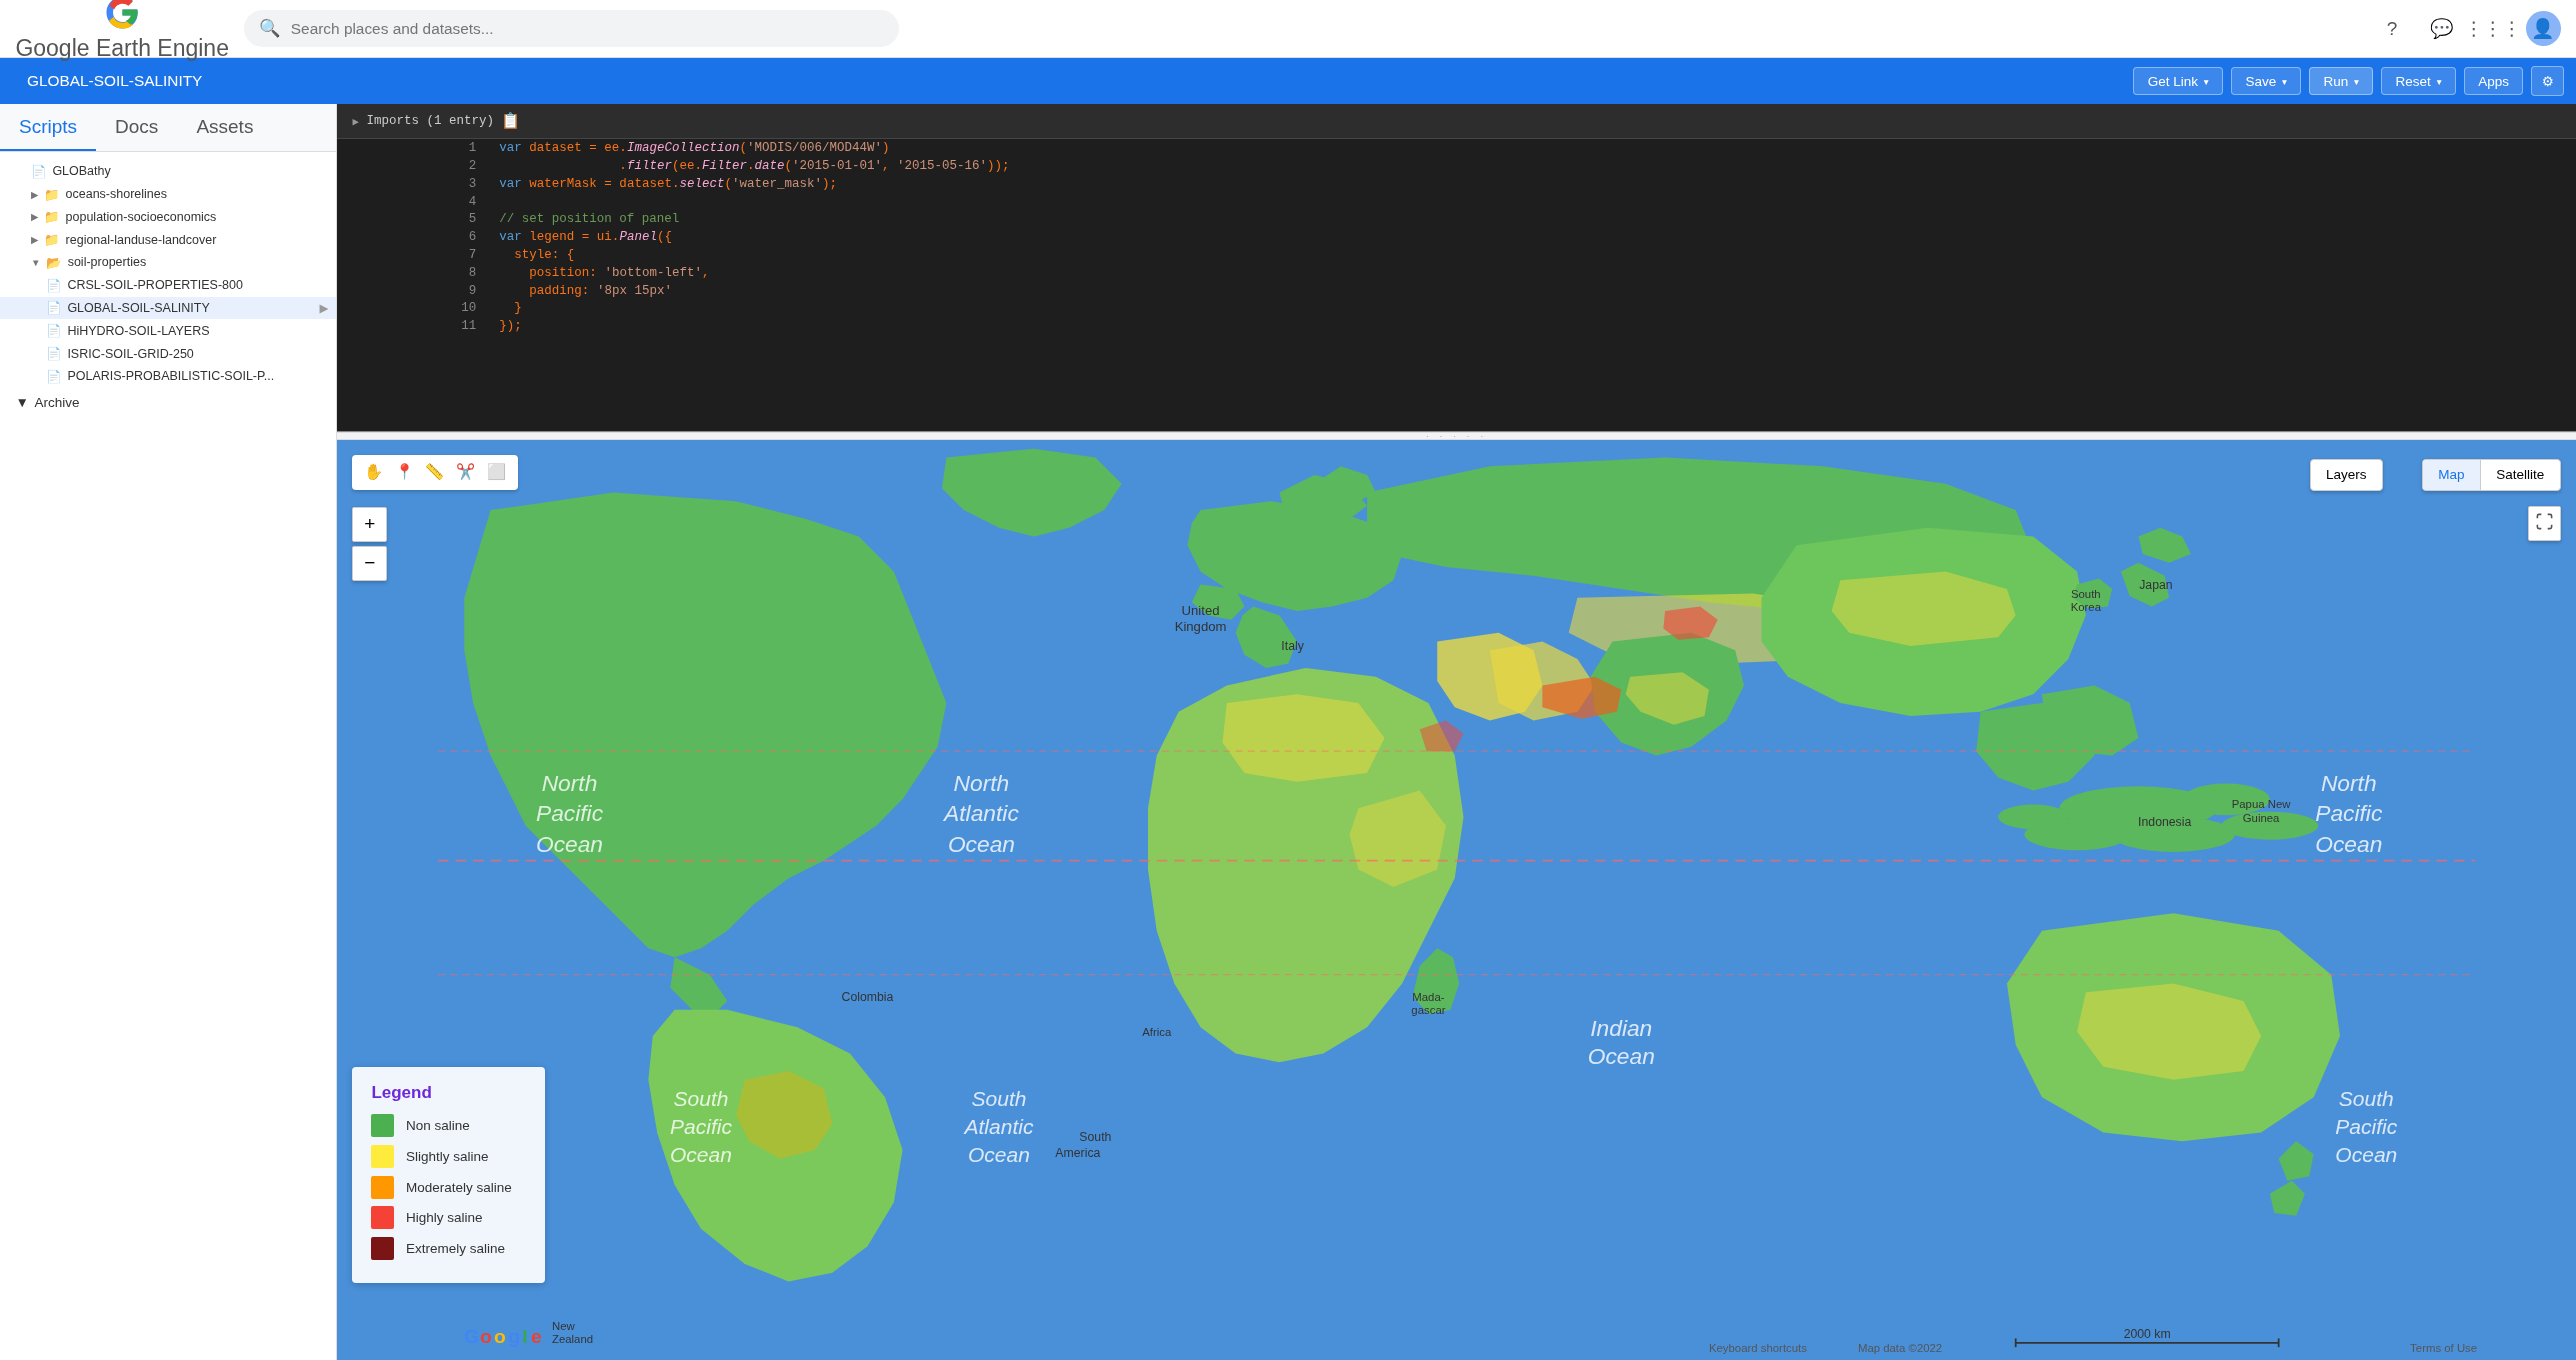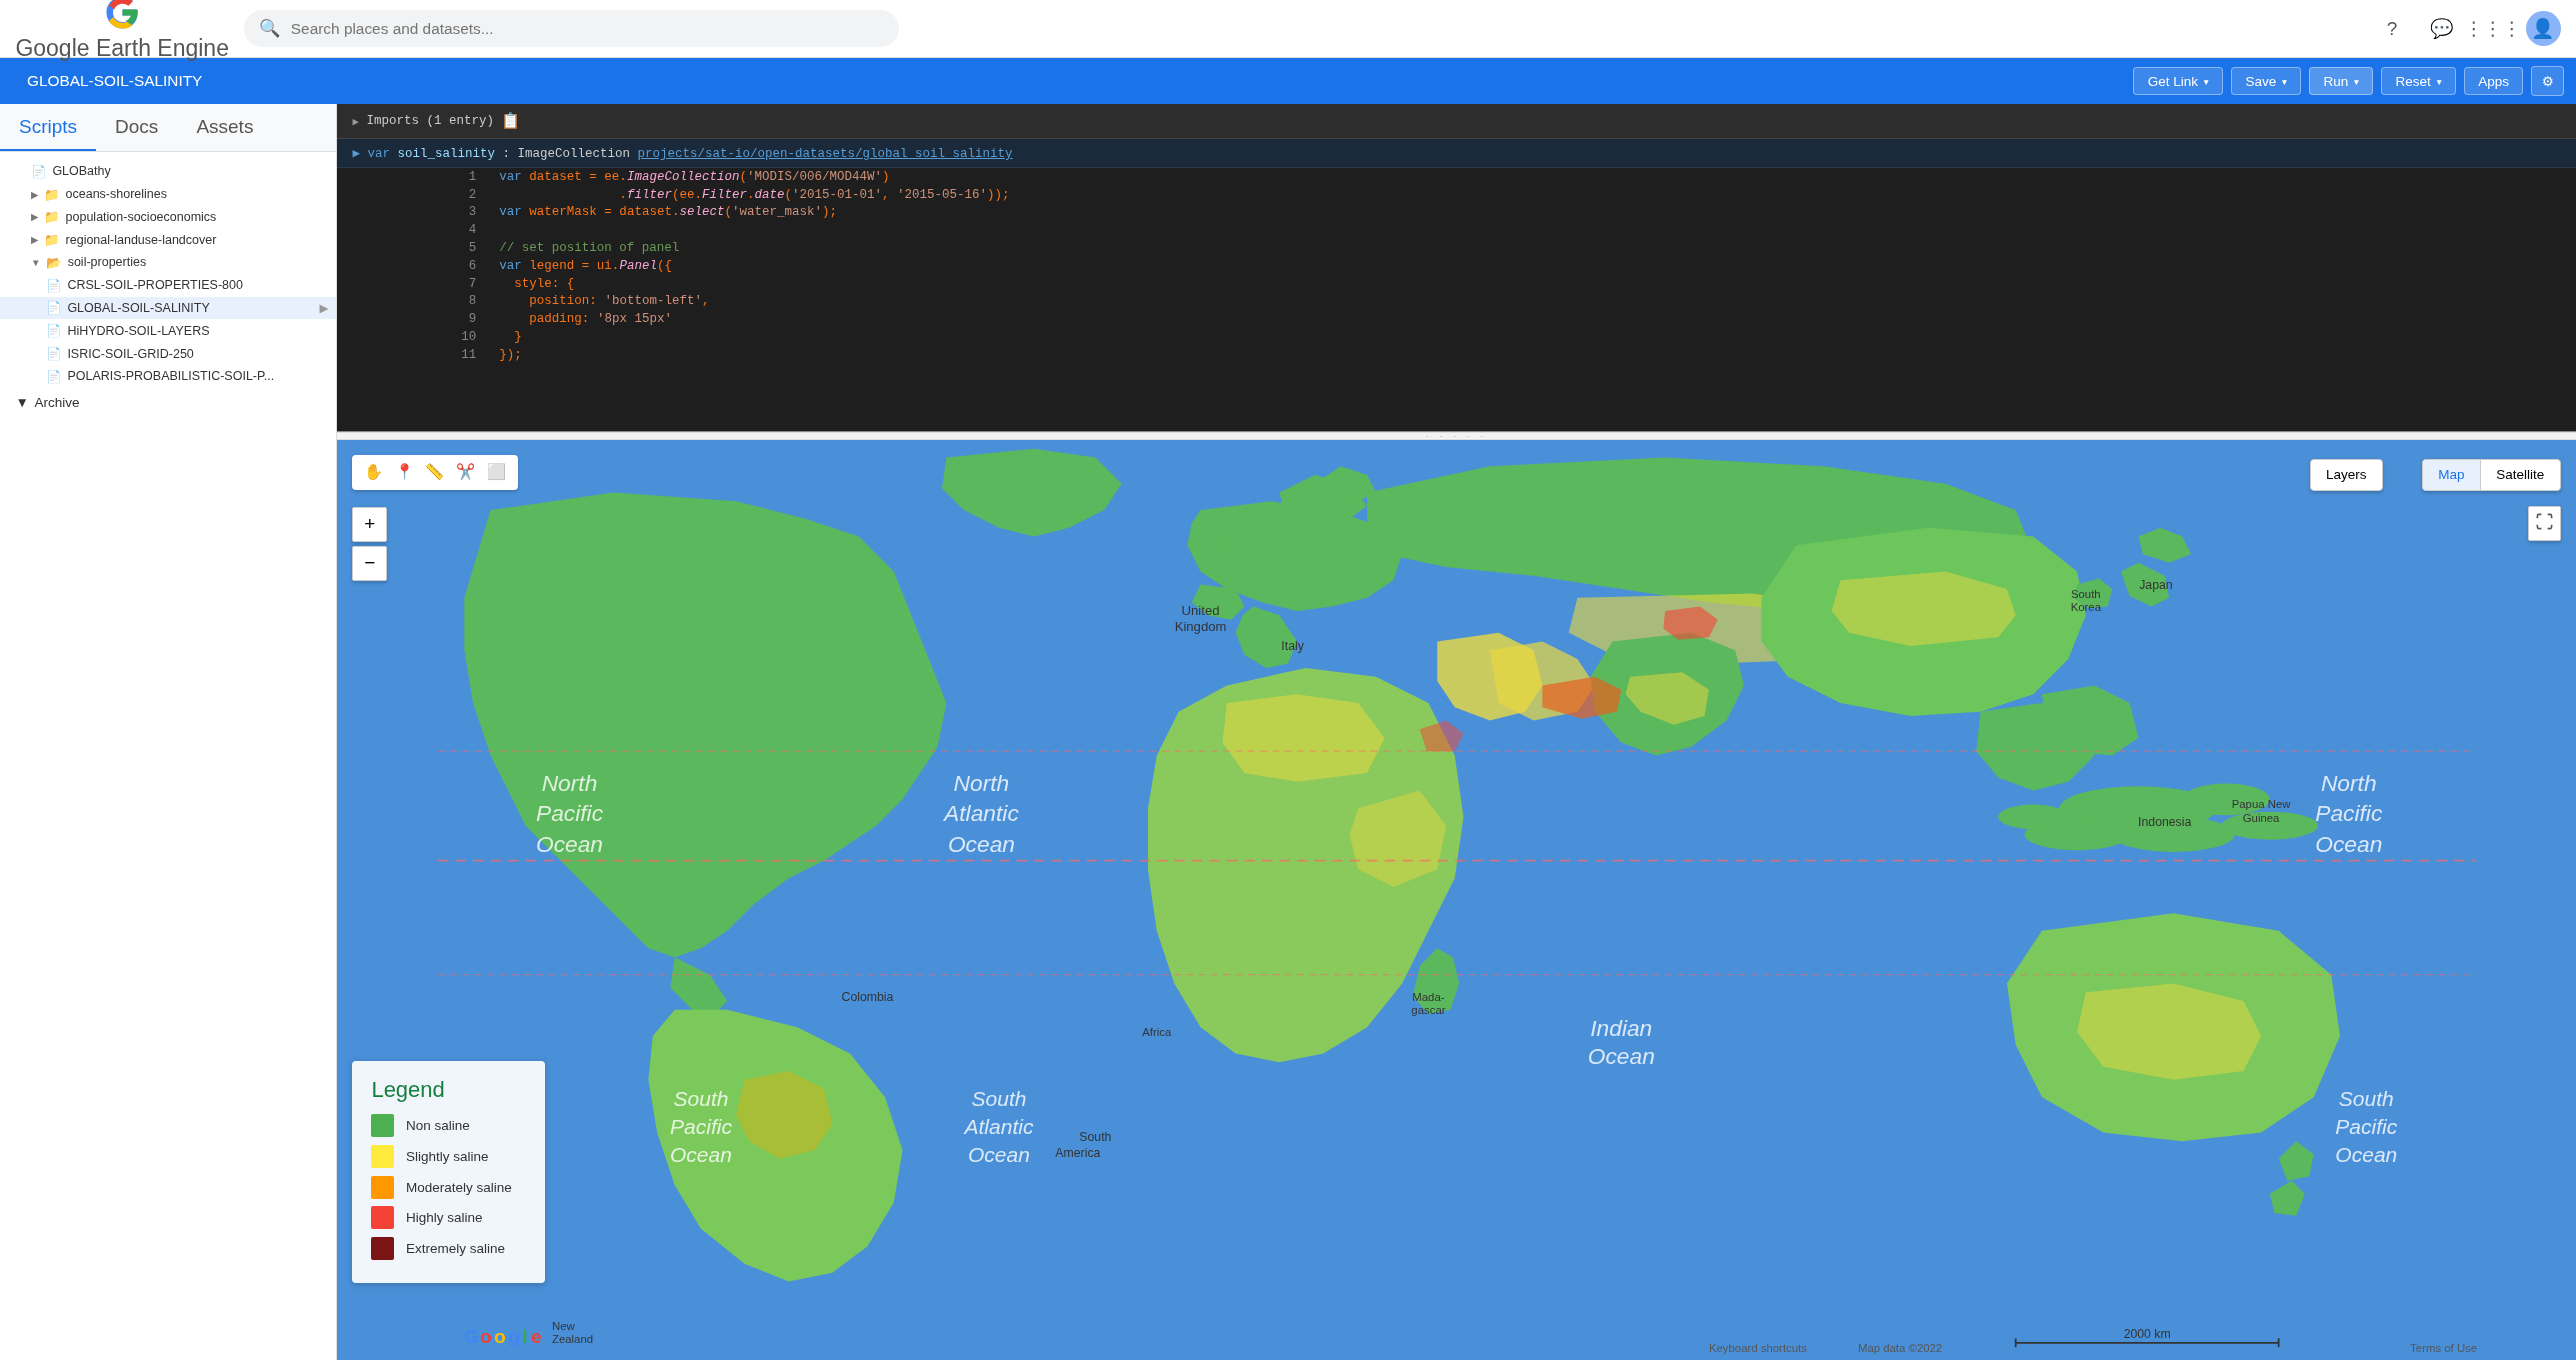--- a/index.html
+++ b/index.html
@@ -335,23 +335,23 @@
       position: absolute;
       bottom: 77px;
       left: 15.4px;
       background: rgba(255,255,255,0.92);
       border-radius: 3.9px;
       padding: 15.4px 19px;
       box-shadow: 0 1.9px 7.7px rgba(0,0,0,0.2);
       min-width: 193px;
     }
     .legend-title {
-      font-size: 22px;
-      font-weight: 400;
-      color: #15803d;
+      font-size: 17px;
+      font-weight: 700;
+      color: #6d28d9;
       margin-bottom: 11.6px;
     }
     .legend-item {
       display: flex;
       align-items: center;
       gap: 11.6px;
       margin-bottom: 7.7px;
       font-size: 13.5px;
       color: #333;
     }
@@ -491,26 +491,20 @@
   </div>
 
   <div id="editor-map-container">
 
     <div id="code-editor">
       <div class="code-imports">
         <span class="expand-arrow">▶</span>
         <span>Imports (1 entry)</span>
         <span style="font-size:15.4px; color:#4fc3f7;">📋</span>
       </div>
-      <div class="code-var-line">
-        <span class="kw">▶ var</span>
-        <span style="color:#9cdcfe;"> soil_salinity</span>
-        <span style="color:#ccc;">: ImageCollection </span>
-        <span style="color:#569cd6; text-decoration:underline; cursor:pointer;">projects/sat-io/open-datasets/global_soil_salinity</span>
-      </div>
       <div class="code-lines">
         <div class="code-line">
           <span class="line-num">1</span>
           <span class="line-code"><span class="kw">var </span><span class="plain">dataset = ee.</span><span class="fn">ImageCollection</span><span class="plain">(</span><span class="str">'MODIS/006/MOD44W'</span><span class="plain">)</span></span>
         </div>
         <div class="code-line">
           <span class="line-num">2</span>
           <span class="line-code"><span class="plain">                .</span><span class="fn">filter</span><span class="plain">(ee.</span><span class="fn">Filter</span><span class="plain">.</span><span class="fn">date</span><span class="plain">(</span><span class="str">'2015-01-01'</span><span class="plain">, </span><span class="str">'2015-05-16'</span><span class="plain">));</span></span>
         </div>
         <div class="code-line">

